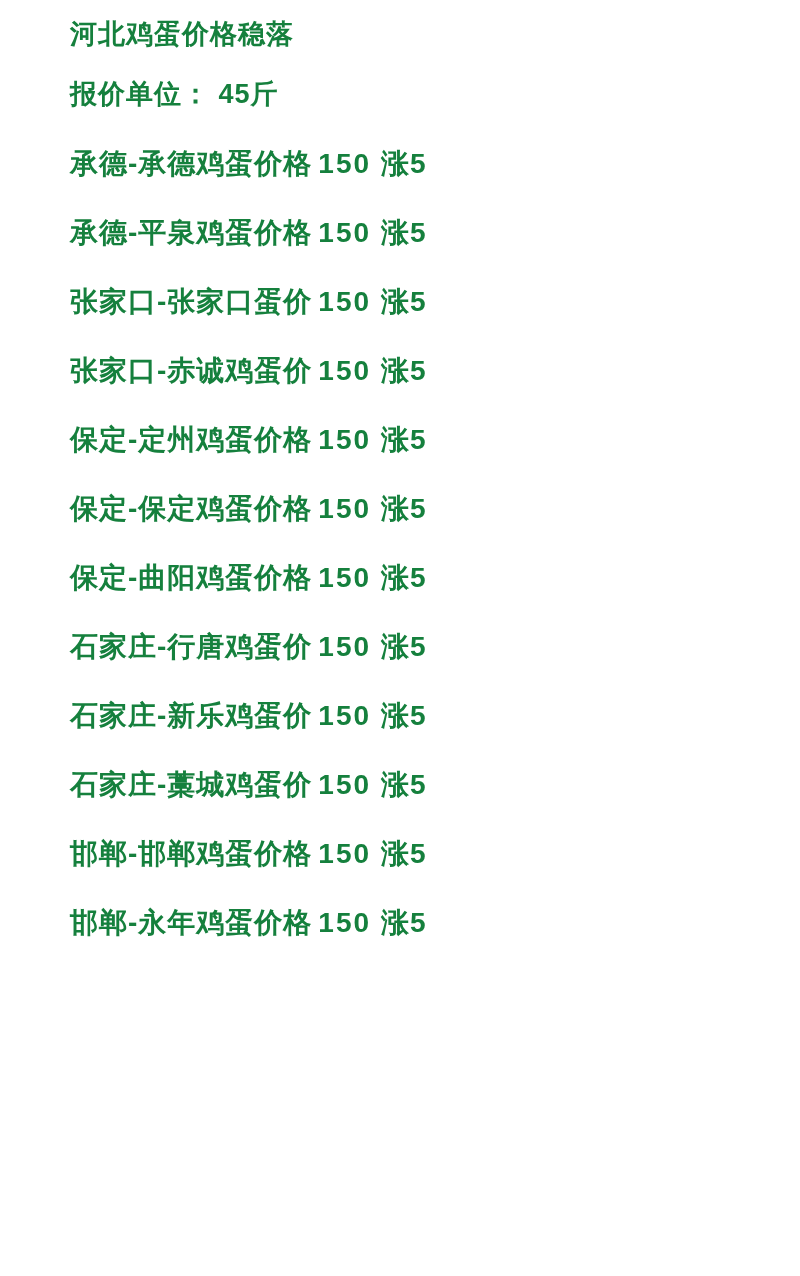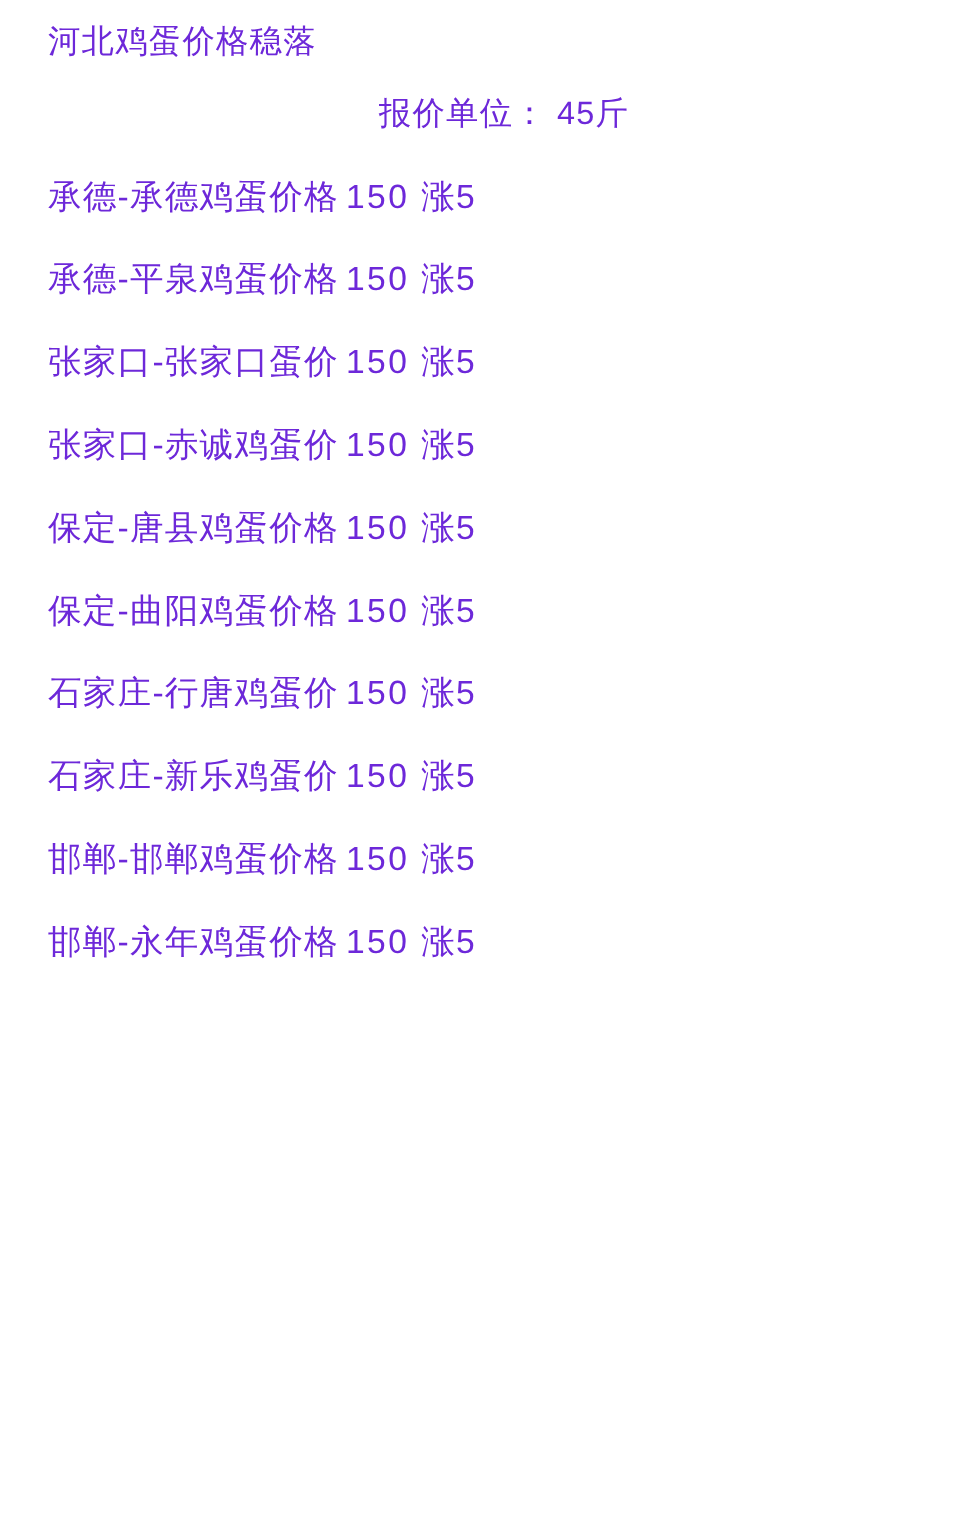--- a/index.html
+++ b/index.html
@@ -19,31 +19,31 @@
     height: 1276px;
     box-sizing: border-box;
     padding: 8px 0 0 40px;
     background: #ffffff;
   }
   .line {
     font-size: 28px;
     line-height: 69px;
     letter-spacing: 1px;
     white-space: nowrap;
-    color: #6d28d9;
-    font-weight: 400;
+    color: #15803d;
+    font-weight: 700;
+    margin-left: 30px;
   }
   .title {
     font-size: 27px;
     line-height: 52px;
   }
   .unit {
     font-size: 27px;
     line-height: 69px;
-    text-align: center;
   }
   .row .city {
     letter-spacing: 1px;
   }
   .row .num {
     letter-spacing: 2px;
     padding-left: 6px;
   }
   .row .chg {
     letter-spacing: 1px;
@@ -69,41 +69,47 @@
 
   <div class="line row">
     <span class="city">张家口-张家口蛋价</span><span class="num">150</span><span class="chg">涨5</span>
   </div>
 
   <div class="line row">
     <span class="city">张家口-赤诚鸡蛋价</span><span class="num">150</span><span class="chg">涨5</span>
   </div>
 
 
+  <div class="line row">
+    <span class="city">保定-定州鸡蛋价格</span><span class="num">150</span><span class="chg">涨5</span>
+  </div>
+
+  <div class="line row">
+    <span class="city">保定-保定鸡蛋价格</span><span class="num">150</span><span class="chg">涨5</span>
+  </div>
 
 
-
-  <div class="line row">
-    <span class="city">保定-唐县鸡蛋价格</span><span class="num">150</span><span class="chg">涨5</span>
-  </div>
 
   <div class="line row">
     <span class="city">保定-曲阳鸡蛋价格</span><span class="num">150</span><span class="chg">涨5</span>
   </div>
 
 
 
   <div class="line row">
     <span class="city">石家庄-行唐鸡蛋价</span><span class="num">150</span><span class="chg">涨5</span>
   </div>
 
   <div class="line row">
     <span class="city">石家庄-新乐鸡蛋价</span><span class="num">150</span><span class="chg">涨5</span>
   </div>
 
+  <div class="line row">
+    <span class="city">石家庄-藁城鸡蛋价</span><span class="num">150</span><span class="chg">涨5</span>
+  </div>
 
   <div class="line row">
     <span class="city">邯郸-邯郸鸡蛋价格</span><span class="num">150</span><span class="chg">涨5</span>
   </div>
 
   <div class="line row">
     <span class="city">邯郸-永年鸡蛋价格</span><span class="num">150</span><span class="chg">涨5</span>
   </div>
 
 </div>

